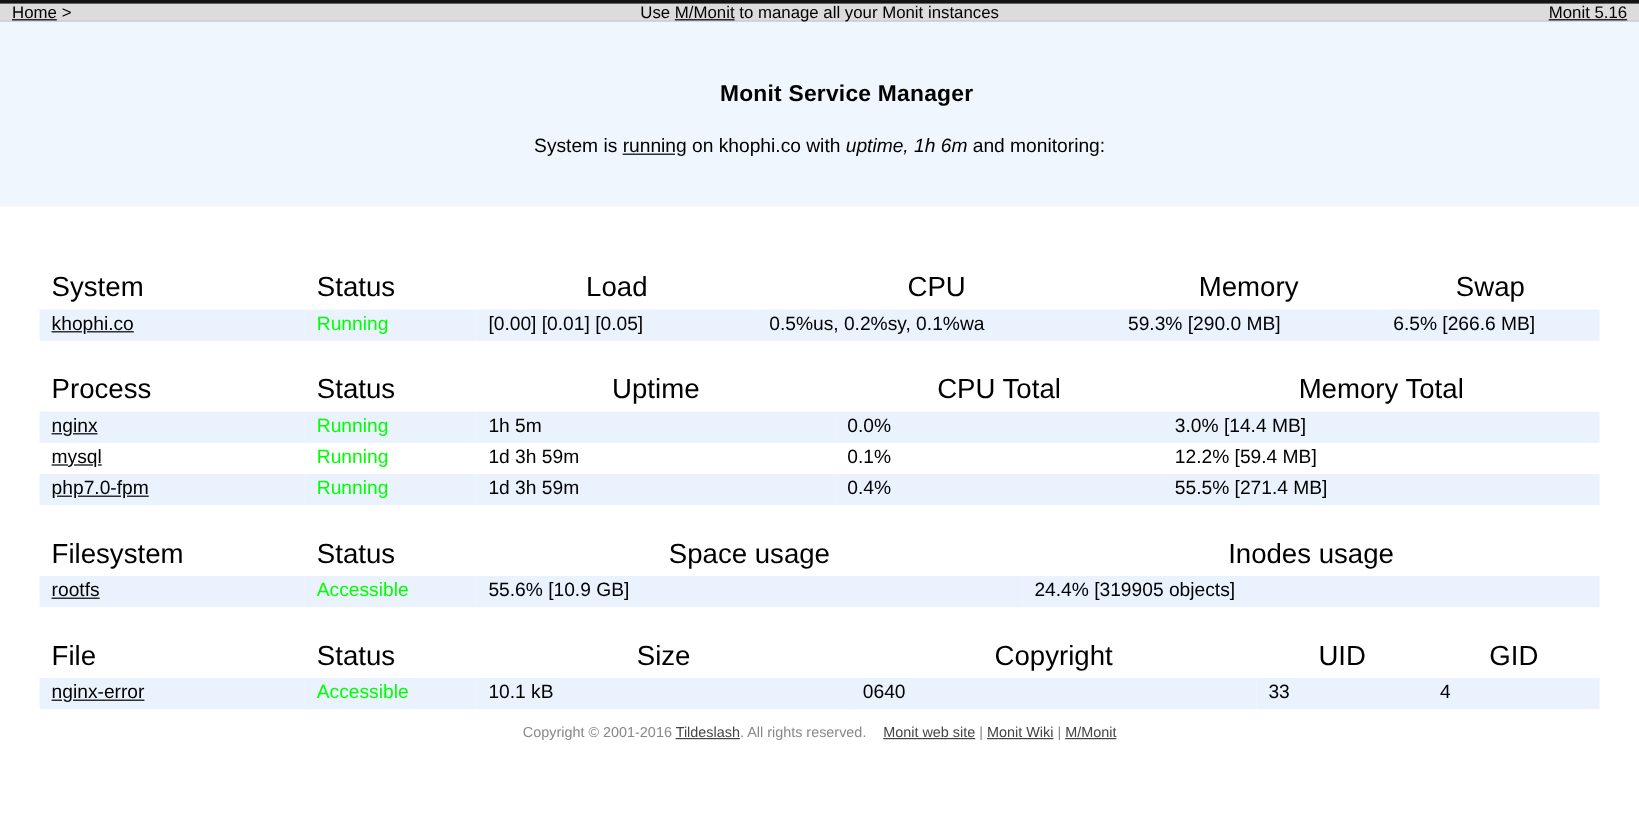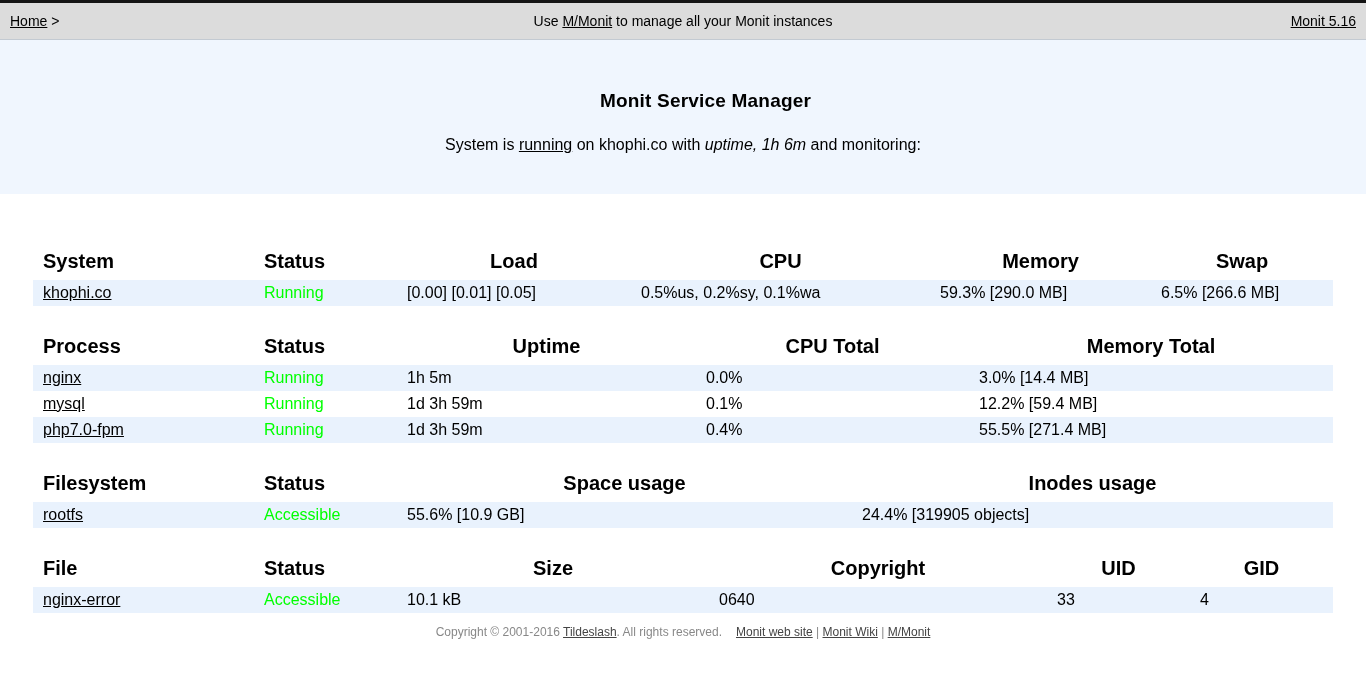--- a/index.html
+++ b/index.html
@@ -8,21 +8,21 @@
     font-family: "Liberation Sans", "DejaVu Sans", sans-serif;
     background: #ffffff;
     color: #000000;
     overflow: hidden;
   }
   a { color: #000000; text-decoration: underline; cursor: pointer; }
 
   
   .topbar {
     position: relative;
-    height: 40px;
+    height: 18px;
     background: #dcdcdc;
     border-top: 3px solid #141414;
     border-bottom: 1px solid #c3cad2;
     font-size: 14px;
     display: flex;
     align-items: center;
     padding: 0 10px;
   }
   .topbar-left { position: relative; z-index: 2; }
   .topbar-left .tb-sep { margin-left: 4px; text-decoration: none; }
@@ -53,22 +53,22 @@
   
   .content { padding: 59px 33px 0; }
   table {
     width: 100%;
     border-collapse: collapse;
     margin-bottom: 32px;
     table-layout: fixed;
   }
   table.last { margin-bottom: 8px; }
   th {
-    font-size: 20px;
-    font-weight: bold;
+    font-size: 23px;
+    font-weight: normal;
     line-height: 17px;
     padding: 0 10px 10px;
     white-space: nowrap;
   }
   td {
     font-size: 16px;
     line-height: 18px;
     padding: 4px 10px;
     white-space: nowrap;
   }

